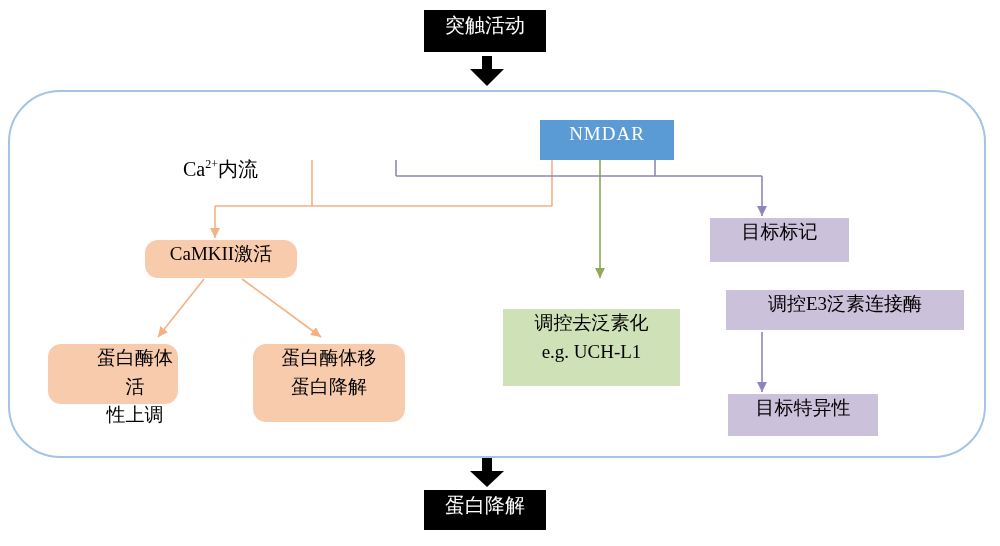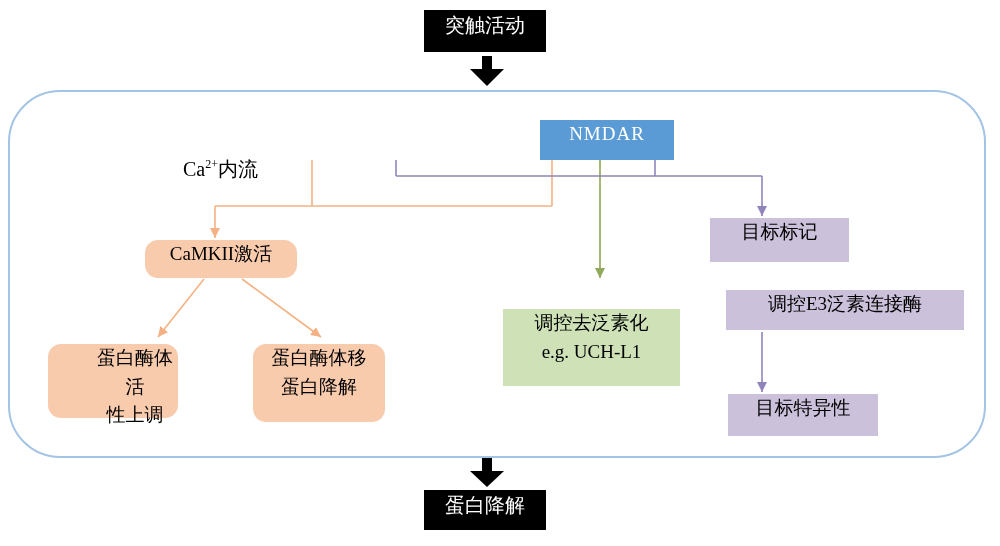--- a/index.html
+++ b/index.html
@@ -57,22 +57,22 @@
   .node-purple{background:var(--c-purple-node-bg);}
   .line{display:block;}
 
   
   .n-synaptic{left:424px;top:10px;width:122px;height:42px;}
   .n-lvgcc{left:298px;top:120px;width:112px;height:40px;}
   .n-nmdar{left:540px;top:120px;width:134px;height:40px;}
   .n-ca{position:absolute;left:183px;top:156px;font-size:20px;}
   .n-ca sup{font-size:12px;}
   .n-camkii{left:145px;top:240px;width:152px;height:38px;}
-  .n-prot-act{left:48px;top:344px;width:130px;height:74px;padding-left:44px;}
-  .n-prot-move{left:253px;top:344px;width:132px;height:78px;}
+  .n-prot-act{left:48px;top:344px;width:130px;height:60px;padding-left:44px;}
+  .n-prot-move{left:253px;top:344px;width:152px;height:78px;}
   .n-deub{left:503px;top:292px;width:177px;height:77px;margin-top:17px;}
   .n-target-mark{left:710px;top:218px;width:139px;height:44px;}
   .n-e3{left:726px;top:290px;width:238px;height:40px;}
   .n-target-spec{left:728px;top:394px;width:150px;height:42px;}
   .n-degradation{left:424px;top:490px;width:122px;height:40px;}
 </style>
 </head>
 <body>
 
 <div class="canvas">

